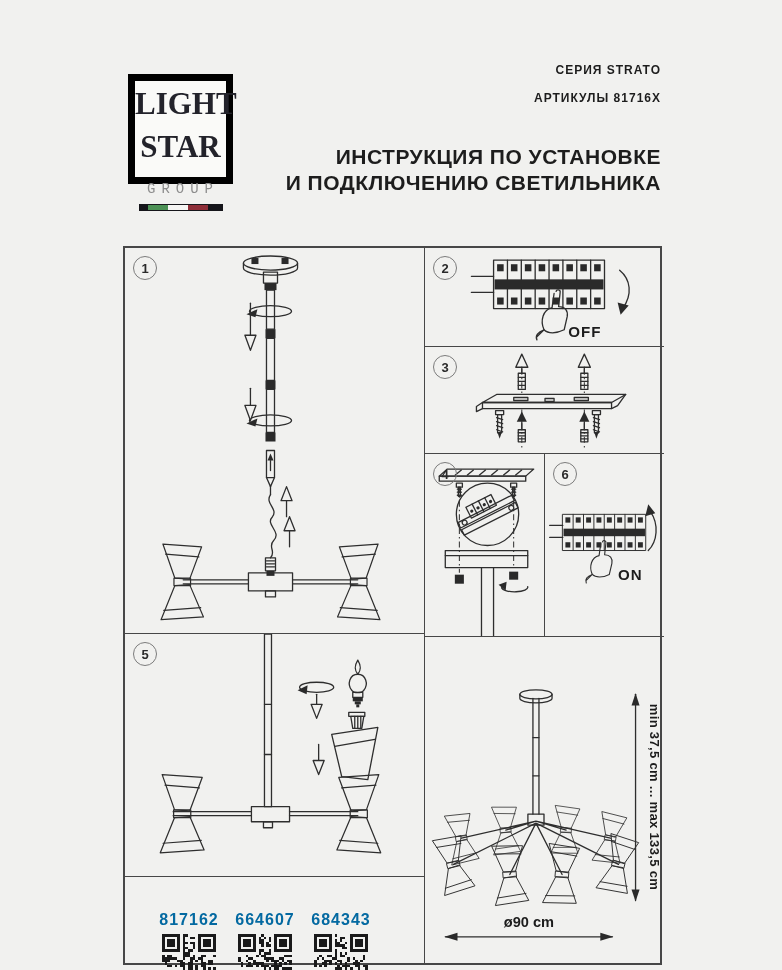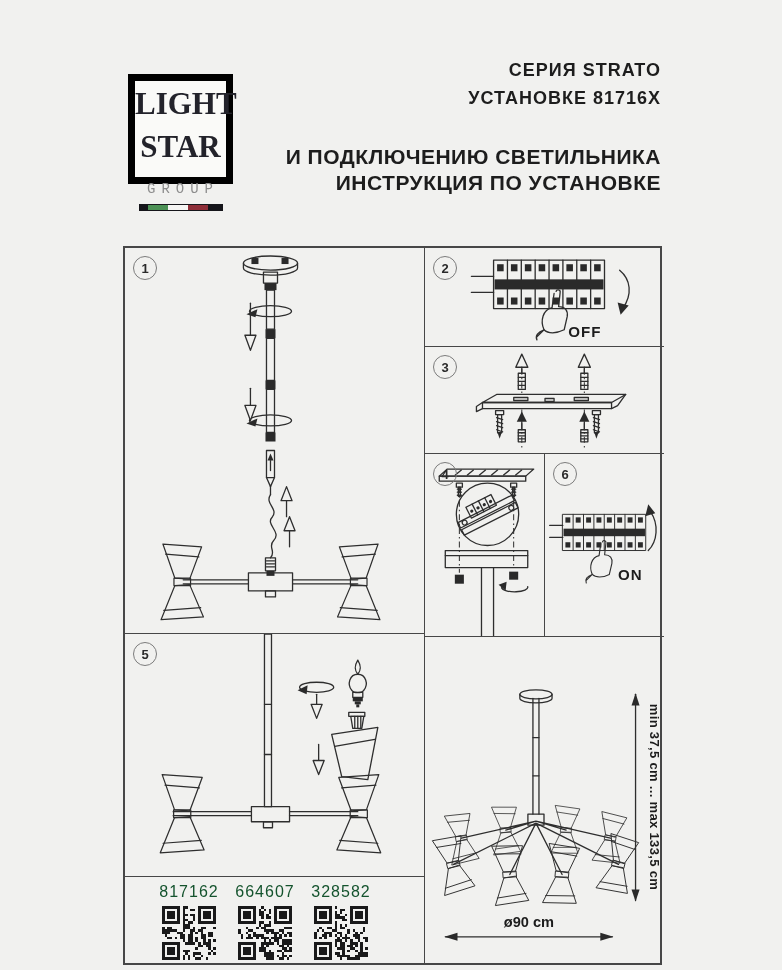--- a/index.html
+++ b/index.html
@@ -21,21 +21,21 @@
   }
   .logo-word.first{margin-top:9px;}
   .logo-group{
     font-size:14px;letter-spacing:6px;color:#8c8c8c;margin-top:20px;margin-left:5px;
     font-family:Liberation Mono, monospace;
   }
   .logo-flag{display:block;margin:6px auto 0 auto;}
   .title-block{
     position:absolute;right:121px;top:56px;text-align:right;color:#1d1d1d;
   }
-  .title-line{font-weight:700;font-size:18px;line-height:28px;letter-spacing:1px;}
+  .title-line{font-weight:700;font-size:12px;line-height:28px;letter-spacing:1px;}
   .instr-line{font-weight:700;font-size:21px;line-height:26px;letter-spacing:0.5px;}
   .instr-gap{height:32px;}
   
   .sheet{
     position:absolute;left:123px;top:246px;width:539px;height:719px;
     border:2px solid #474747;box-sizing:border-box;background:#f1f1ef;
   }
   .panel{position:absolute;box-sizing:border-box;}
   .br{border-right:1.5px solid #474747;}
   .bb{border-bottom:1.5px solid #474747;}
@@ -48,21 +48,21 @@
   .panel svg.diagram{position:absolute;left:0;top:0;width:100%;height:100%;}
   svg .ln{stroke:#2e2e2e;fill:none;stroke-width:1.3;stroke-linecap:round;stroke-linejoin:round;}
   svg .fill{fill:#2a2a2a;stroke:none;}
   svg .wfill{fill:#f1f1ef;stroke:#2e2e2e;stroke-width:1.3;stroke-linejoin:round;}
   svg .dashdot{stroke:#2e2e2e;fill:none;stroke-width:1;stroke-dasharray:6 3 1.5 3;}
   svg text.cap{font:700 15px "Liberation Sans","DejaVu Sans",sans-serif;fill:#1c1c1c;letter-spacing:1px;}
   svg text.dim{font:700 13px "Liberation Sans","DejaVu Sans",sans-serif;fill:#1c1c1c;letter-spacing:0.3px;}
   svg text.dia{font:700 14.5px "Liberation Sans","DejaVu Sans",sans-serif;fill:#1c1c1c;}
   
   .article-col{position:absolute;top:6px;width:76px;text-align:center;}
-  .article-num{font-weight:400;font-size:16px;letter-spacing:1px;color:#14532d;}
+  .article-num{font-weight:700;font-size:16px;letter-spacing:1px;color:#0369a1;margin-top:28px;}
   .qr{width:54px;height:54px;margin:5px auto 0 auto;}
   .qr svg{width:100%;height:100%;display:block;}
 </style>
 </head>
 <body>
 
 <svg width="0" height="0" style="position:absolute" aria-hidden="true">
   <defs>
     <g id="bowtie">
       <path class="ln" d="M-21,-41 L21,-38 L8,-3 L-8,-4 Z"></path>
@@ -108,24 +108,24 @@
   <svg class="logo-flag" width="84" height="9" viewBox="0 0 84 9">
     <rect x="0" y="1" width="84" height="7" fill="#15151a"></rect>
     <rect x="9" y="2" width="20" height="5" fill="#4c9155"></rect>
     <rect x="29" y="2" width="20" height="5" fill="#f5f5f3"></rect>
     <rect x="49" y="2" width="20" height="5" fill="#8e2e38"></rect>
   </svg>
 </div>
 
 <div class="title-block">
   <div class="title-line">СЕРИЯ STRATO</div>
-  <div class="title-line">УСТАНОВКЕ 81716X</div>
+  <div class="title-line">АРТИКУЛЫ 81716X</div>
   <div class="instr-gap"></div>
+  <div class="instr-line">ИНСТРУКЦИЯ ПО УСТАНОВКЕ</div>
   <div class="instr-line">И ПОДКЛЮЧЕНИЮ СВЕТИЛЬНИКА</div>
-  <div class="instr-line">ИНСТРУКЦИЯ ПО УСТАНОВКЕ</div>
 </div>
 
 <div class="sheet">
 
   <div class="panel br bb" style="left:0;top:0;width:300px;height:386px;">
     <div class="badge">
         <span>1</span>
       </div>
     <svg class="diagram" viewBox="0 0 298 384">
       <g>
@@ -652,21 +652,21 @@
               <rect x="15" y="1" width="5" height="5" fill="#f1f1ef"></rect>
               <rect x="16" y="2" width="3" height="3"></rect>
               <rect x="0" y="14" width="7" height="7"></rect>
               <rect x="1" y="15" width="5" height="5" fill="#f1f1ef"></rect>
               <rect x="2" y="16" width="3" height="3"></rect>
             </g>
           </svg>
         </div>
     </div>
     <div class="article-col" style="left:178px;">
-      <div class="article-num">328582</div>
+      <div class="article-num">684343</div>
       <div class="qr">
           <svg viewBox="0 0 21 21" shape-rendering="crispEdges">
             <g fill="#1a1a1a">
               <rect x="8" y="0" width="1" height="1"></rect>
               <rect x="10" y="1" width="1" height="1"></rect>
               <rect x="11" y="1" width="1" height="1"></rect>
               <rect x="8" y="2" width="1" height="1"></rect>
               <rect x="10" y="2" width="1" height="1"></rect>
               <rect x="8" y="3" width="1" height="1"></rect>
               <rect x="9" y="3" width="1" height="1"></rect>

